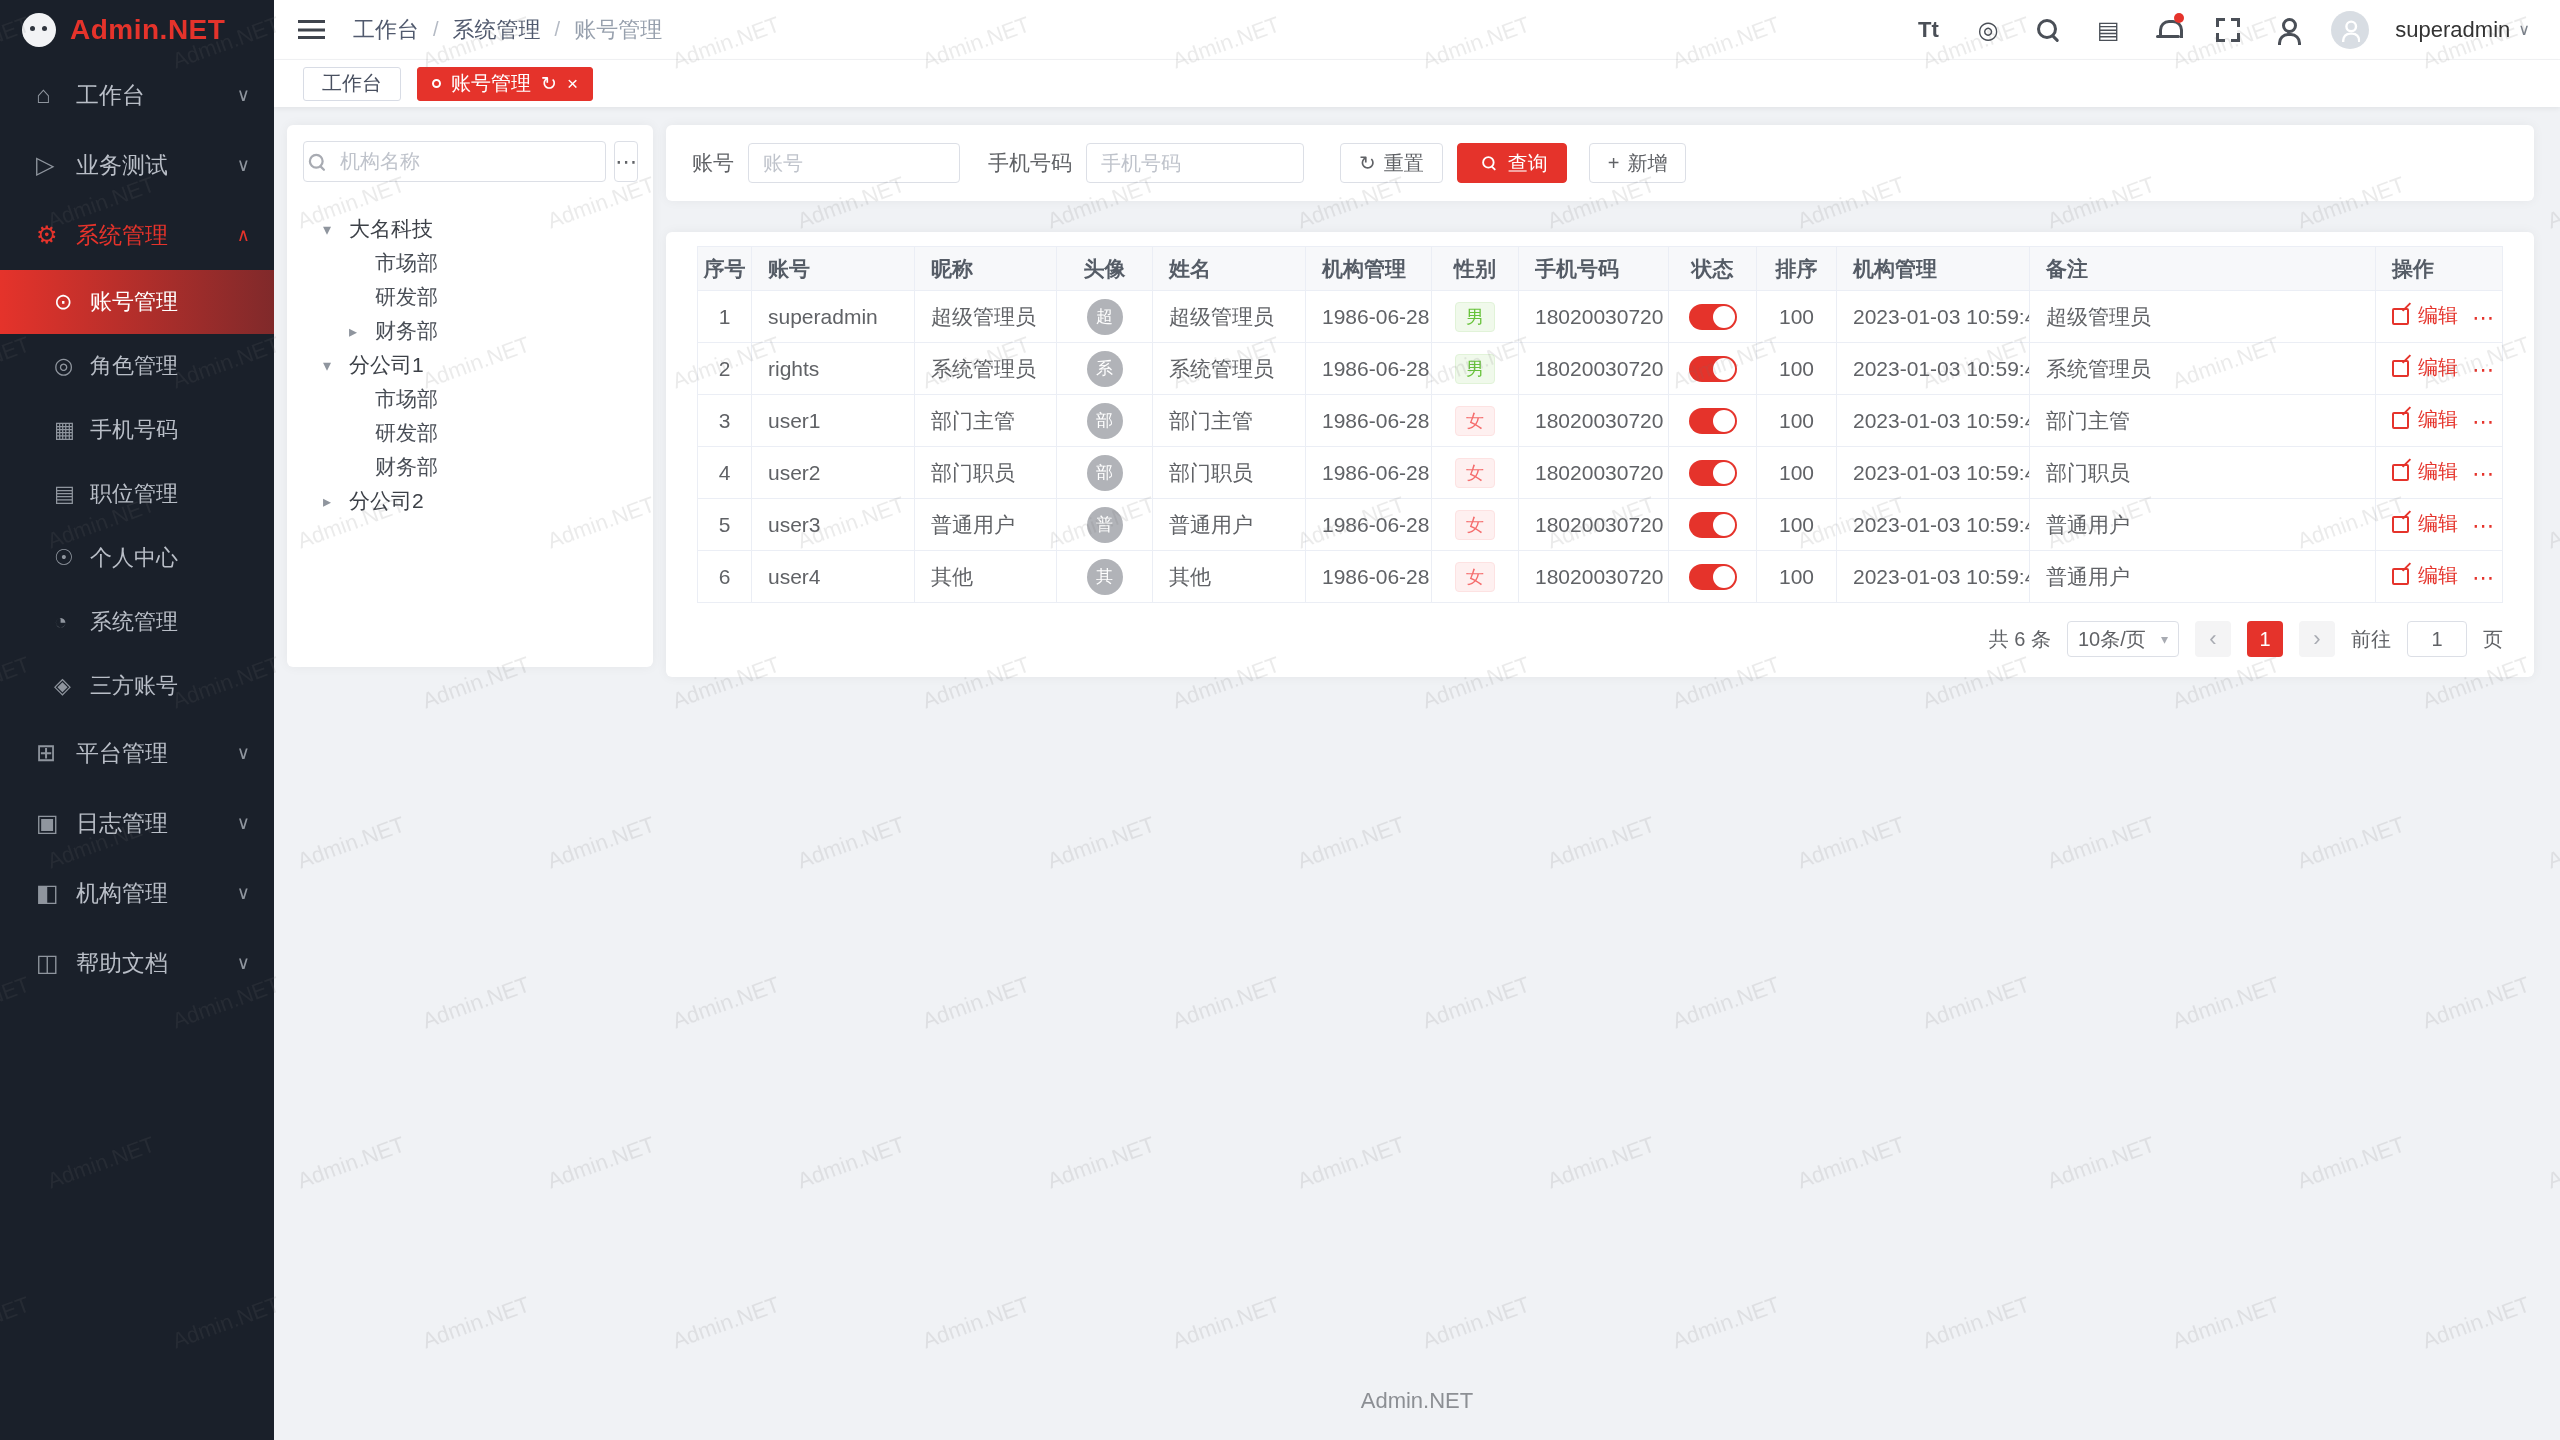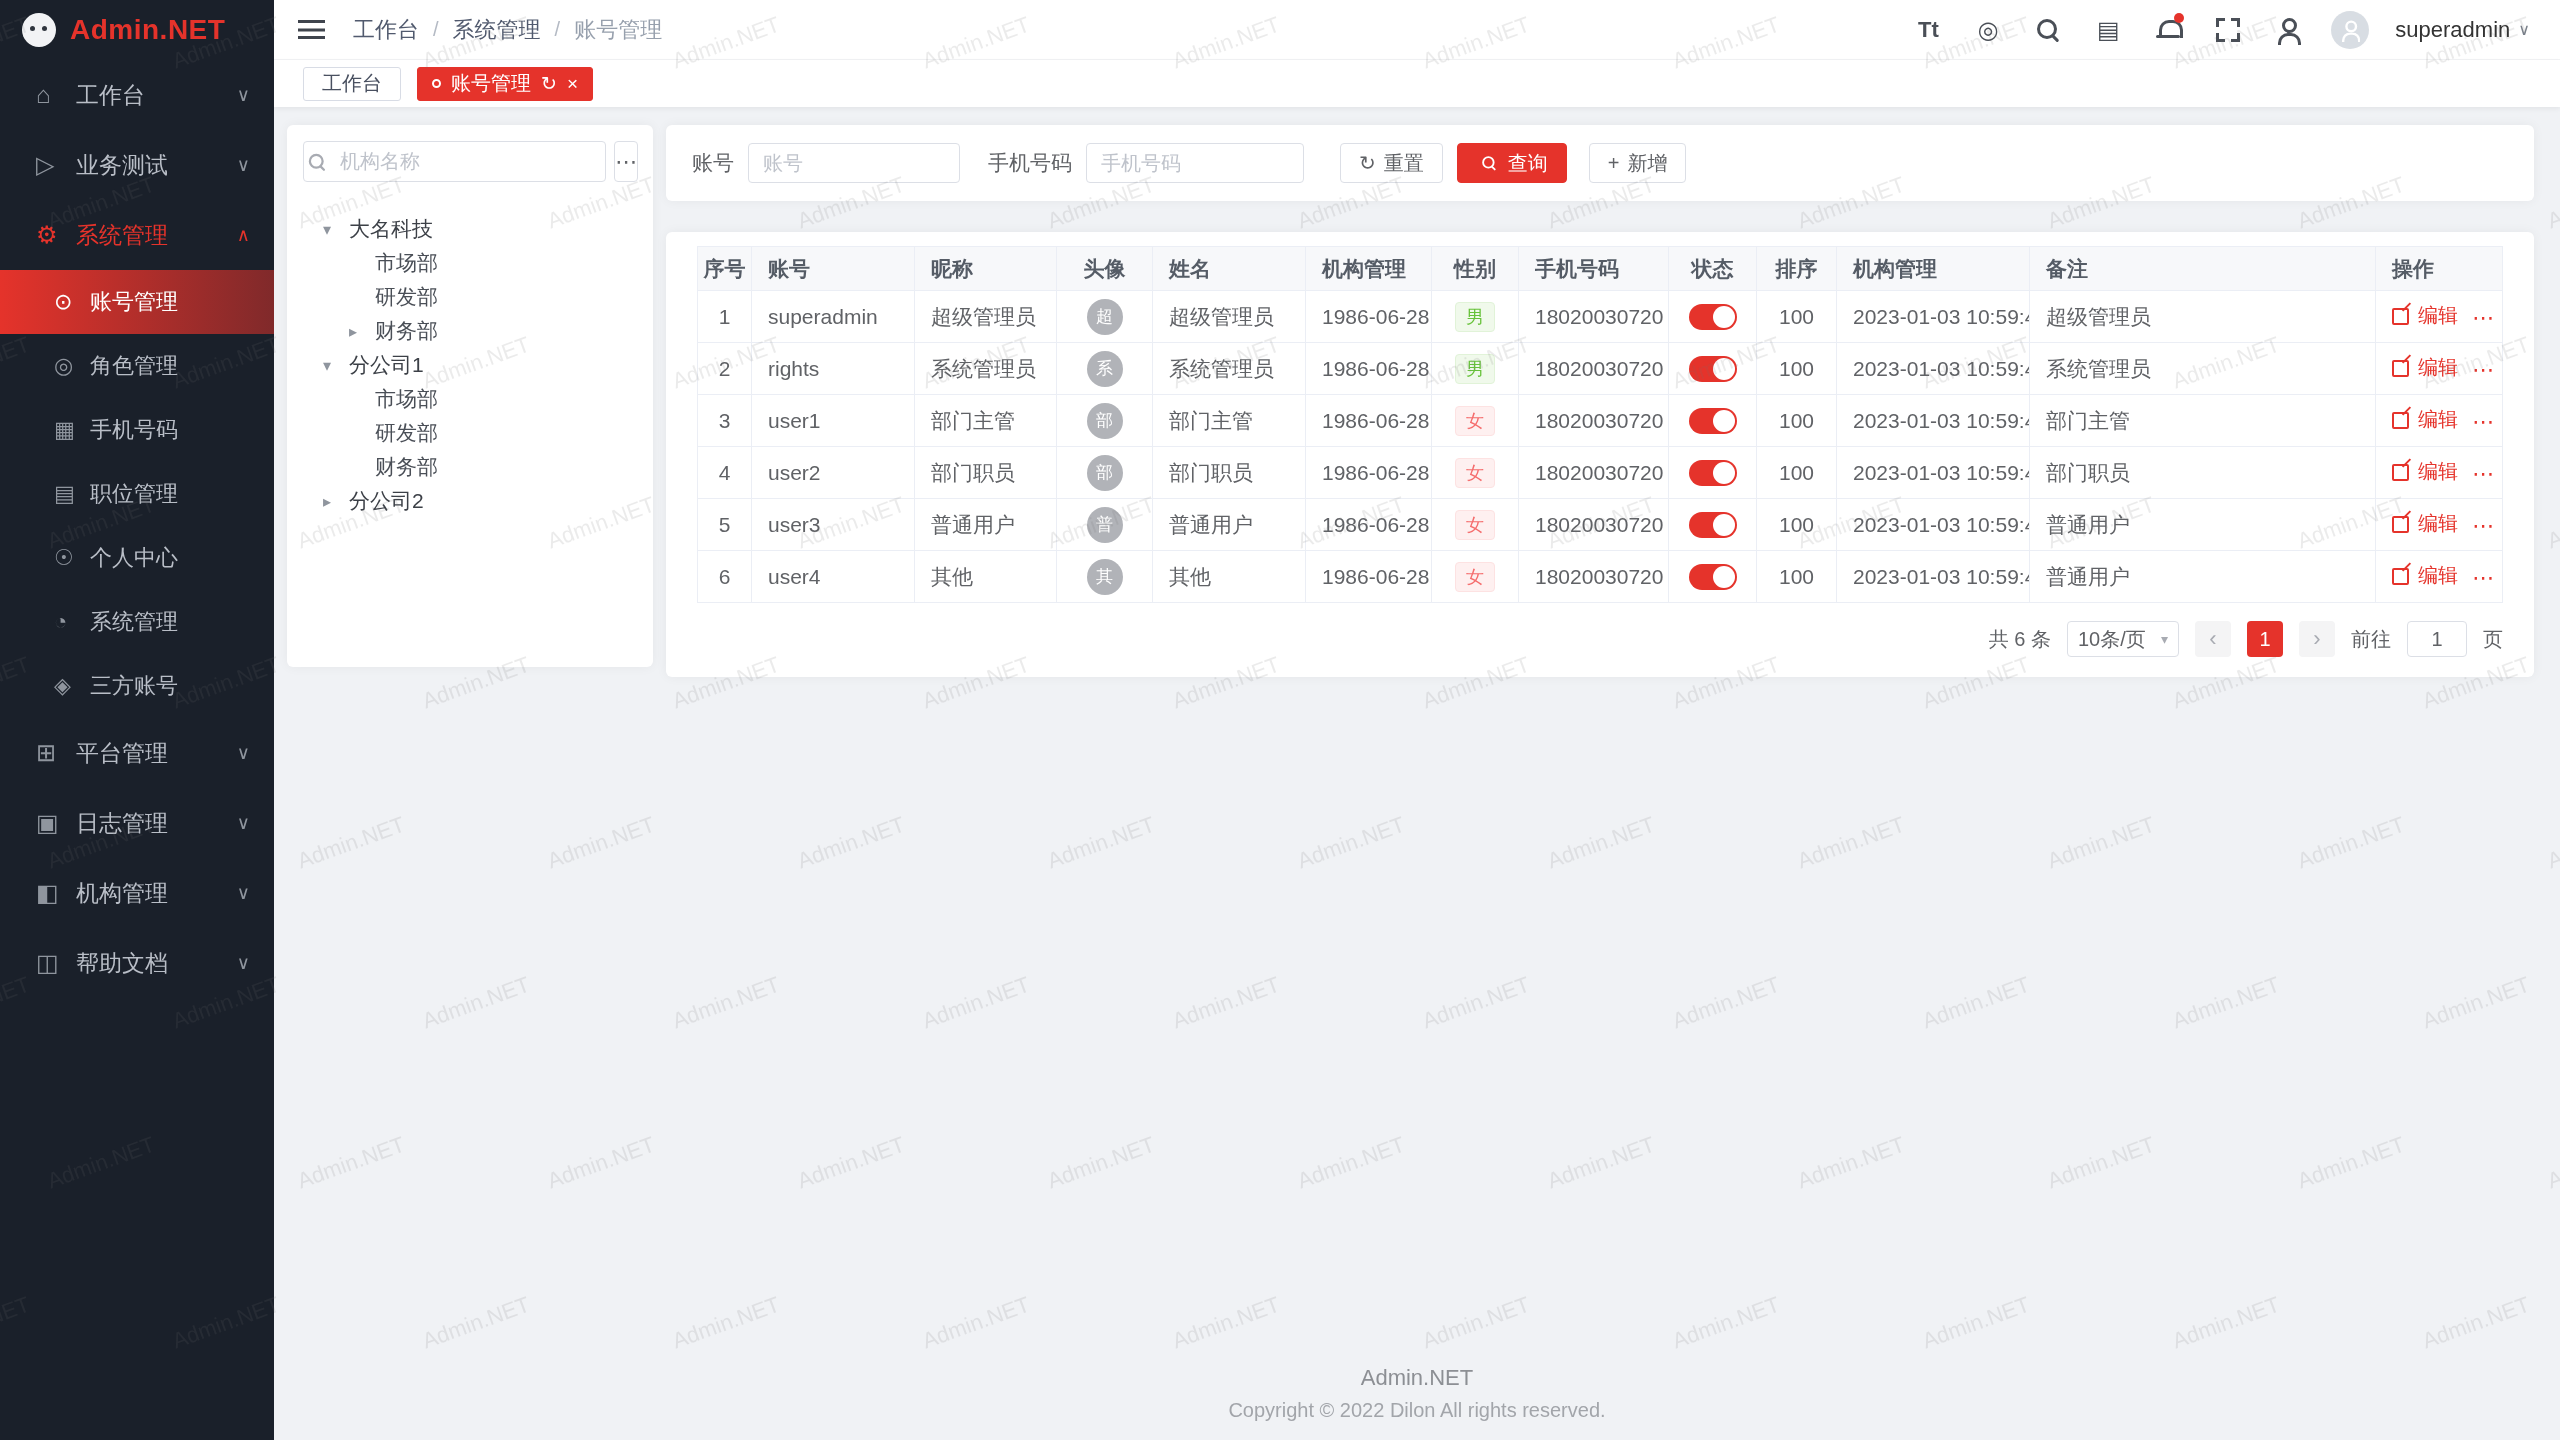--- a/index.html
+++ b/index.html
@@ -500,21 +500,20 @@
             <span class="pg-btn">›</span>
             <span>前往</span>
             <input class="pg-goto-input" value="1" style="">
             <span>页</span>
           </div>
         </div>
       </div>
 
       <div class="page-footer">
         <div class="f-title">Admin.NET</div>
-        <div class="f-copy">Copyright © 2022 Dilon All rights reserved.</div>
       </div>
 
     </div>
   </div>
 
   <div id="watermark-layer">
       <span class="wm" style="left: -80px; top: 30px;">Admin.NET</span>
       <span class="wm" style="left: 170px; top: 30px;">Admin.NET</span>
       <span class="wm" style="left: 420px; top: 30px;">Admin.NET</span>
       <span class="wm" style="left: 670px; top: 30px;">Admin.NET</span>

